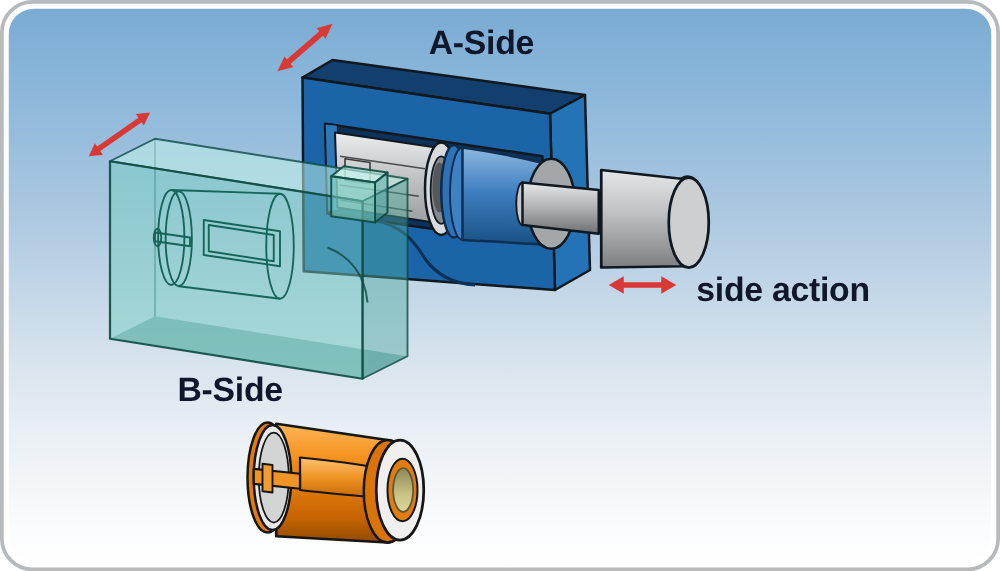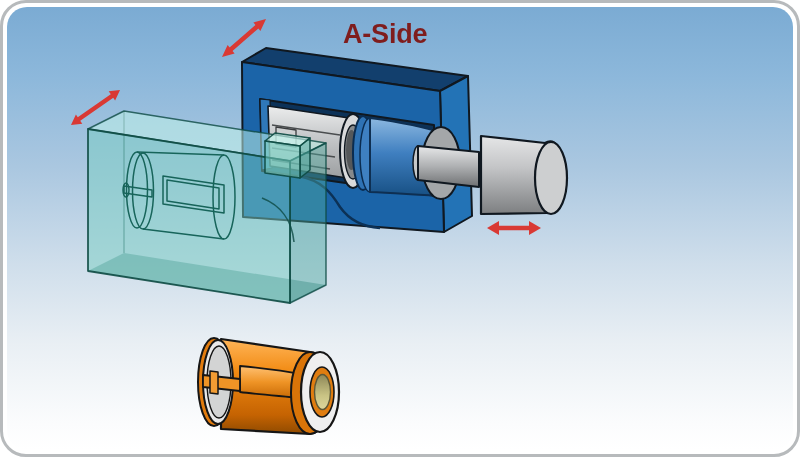--- a/index.html
+++ b/index.html
@@ -1,21 +1,21 @@
 <!DOCTYPE html>
 <html><head>
 <meta charset="utf-8">
 <style>
   html,body{margin:0;padding:0;background:#ffffff;}
   .page{position:relative;width:800px;height:457px;font-family:"Liberation Sans",sans-serif;overflow:hidden;}
   .frame{position:absolute;inset:0;background:#ffffff;border:3px solid #b7babc;border-radius:26px;box-sizing:border-box;}
   .canvas{position:absolute;inset:7px;border-radius:20px;overflow:hidden;
           background:linear-gradient(180deg,#7babd3 0%,#8db8db 16%,#aac7e0 36%,#cfdeeb 58%,#e9eff4 76%,#fbfcfd 94%,#ffffff 100%);}
   .scene{position:absolute;left:-7px;top:-7px;width:800px;height:457px;}
-  .label{position:absolute;color:#7f1d1d;font-weight:700;font-size:27px;letter-spacing:-0.2px;white-space:nowrap;}
+  .label{position:absolute;color:#0f172a;font-weight:700;font-size:27px;letter-spacing:-0.2px;white-space:nowrap;}
   .lbl-a{left:343px;top:19px;}
   .lbl-side{left:557px;top:217px;}
   .lbl-b{left:142px;top:297px;}
   .lbl-part{left:347px;top:373px;}
 </style>
 </head>
 <body>
 
 <div class="page">
   <div class="frame"></div>
@@ -148,13 +148,15 @@
         <g>
           <line x1="497" y1="228" x2="531" y2="228" stroke-width="4.5" stroke-linecap="round" stroke="#d93934"></line>
           <polygon points="487,228 499,221 499,235" fill="#d93934"></polygon>
           <polygon points="541,228 529,221 529,235" fill="#d93934"></polygon>
         </g>
       </g>
     </svg>
   </div>
 
   <div class="label lbl-a">A-Side</div>
+  <div class="label lbl-side">side action</div>
+  <div class="label lbl-b">B-Side</div>
 </div>
 
 </body></html>

